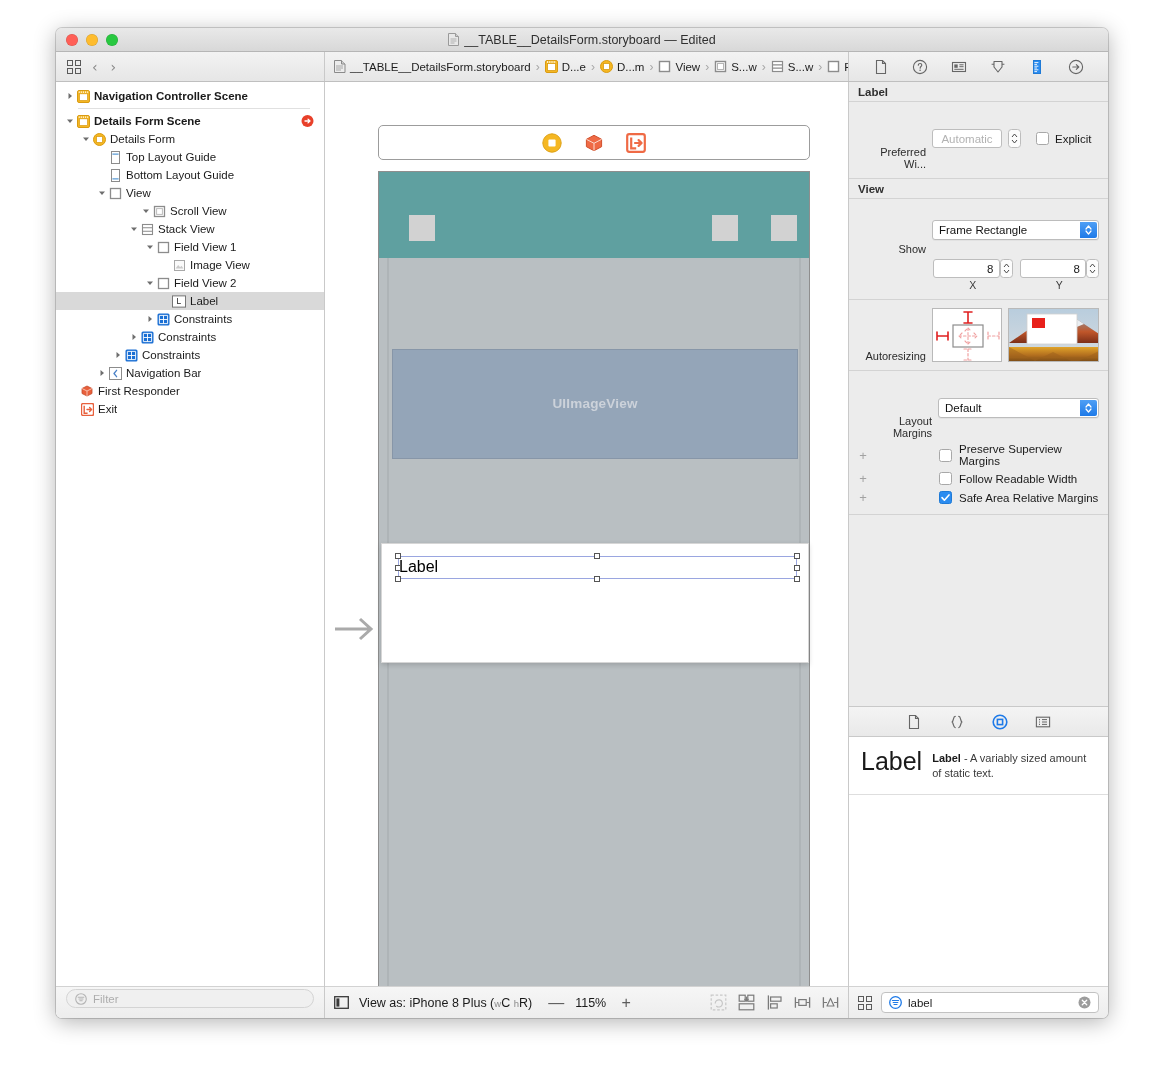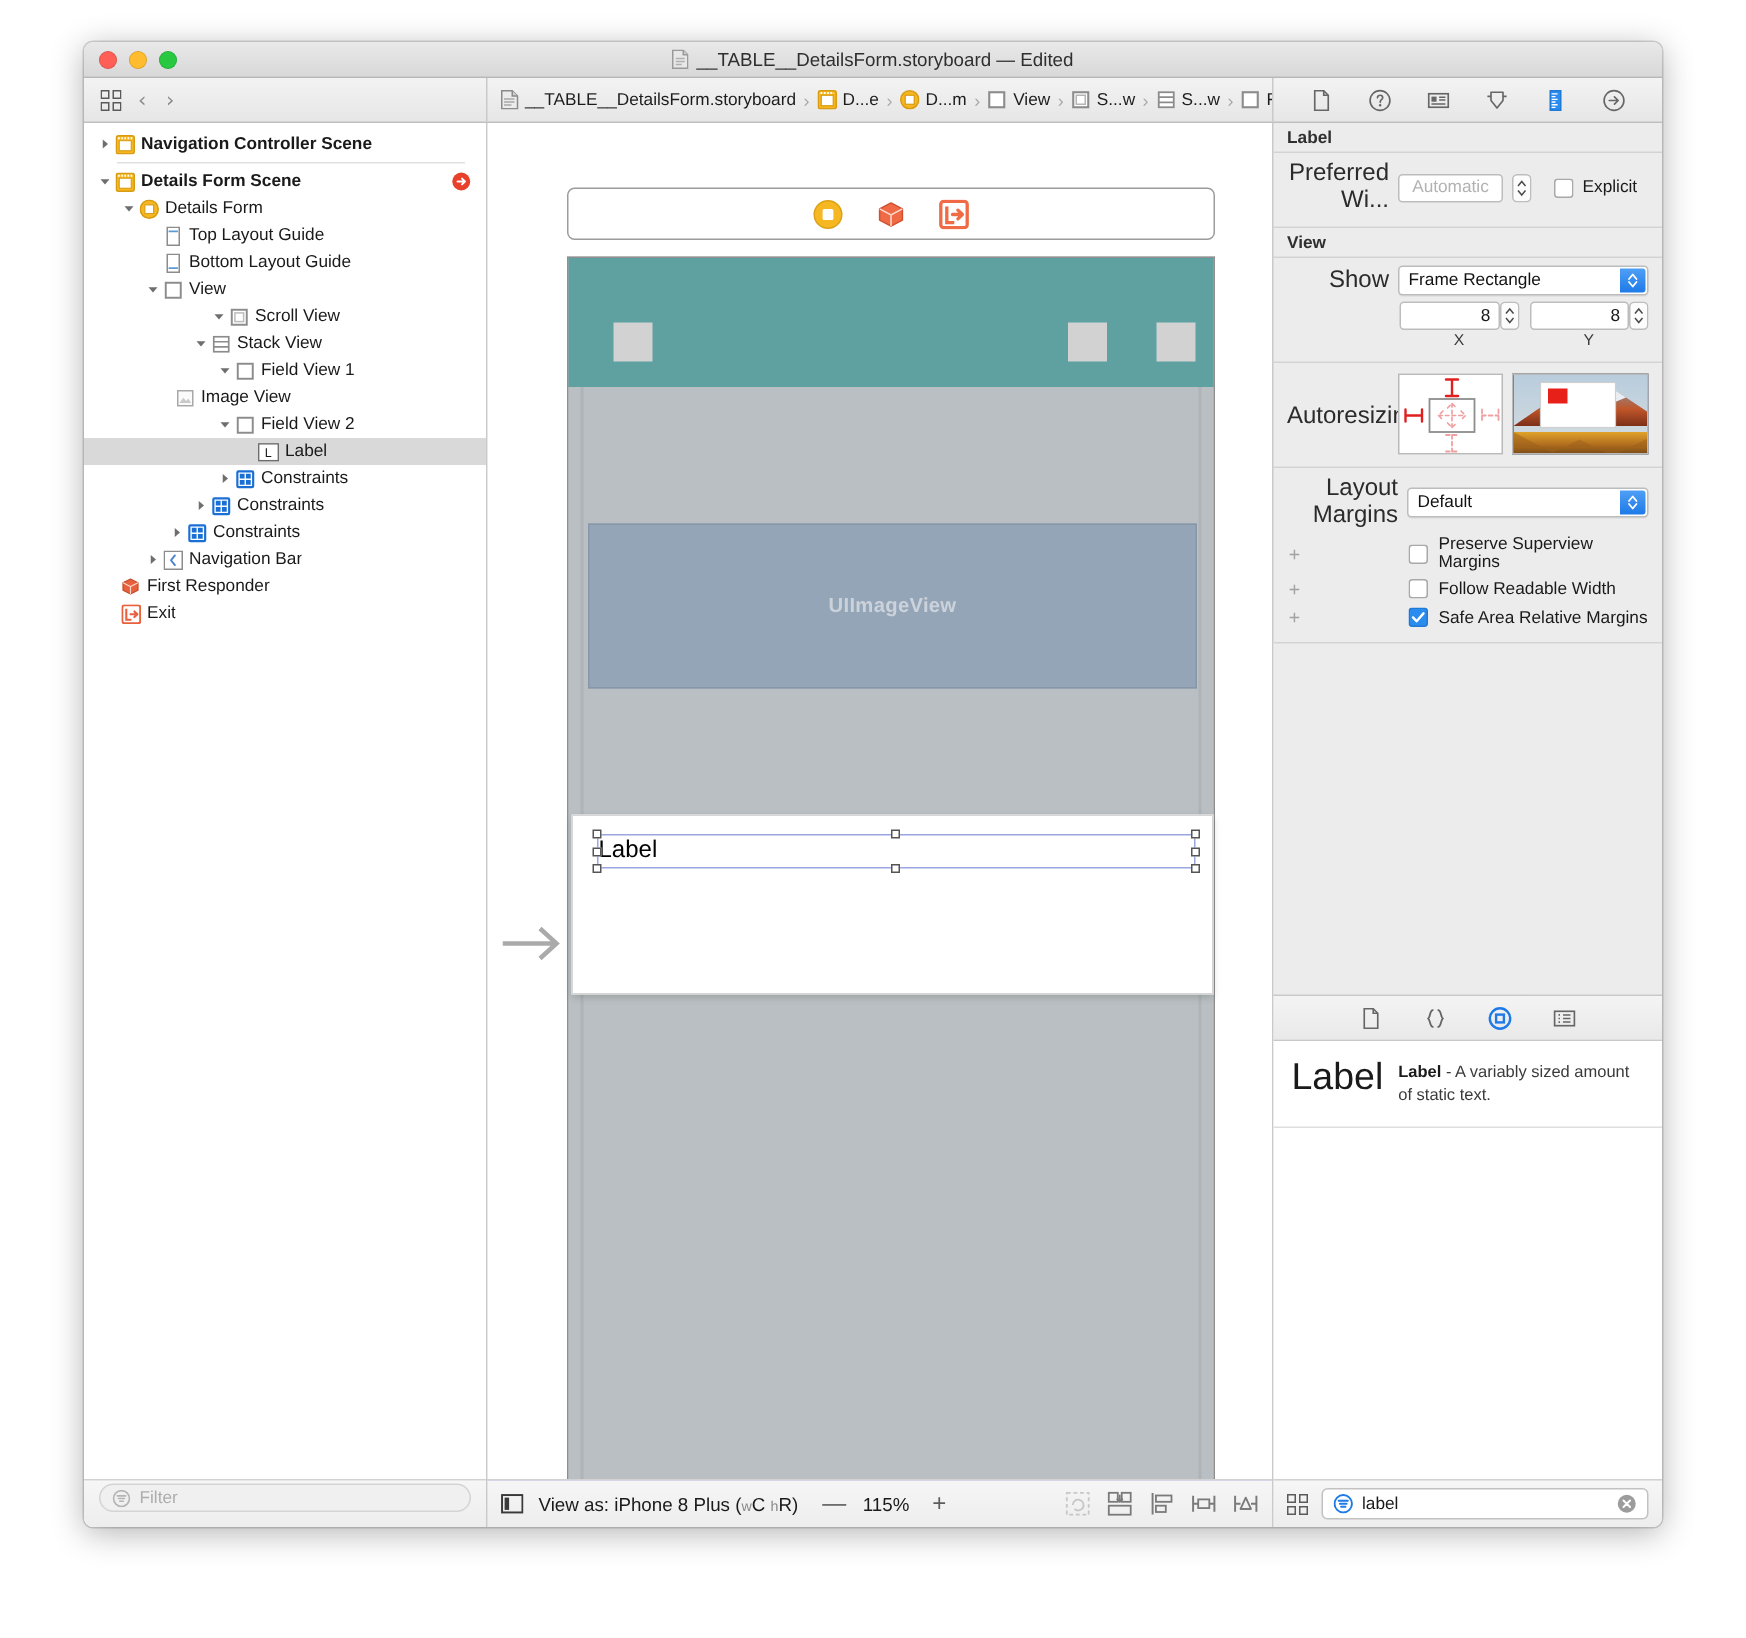--- a/index.html
+++ b/index.html
@@ -100,21 +100,21 @@
     display: flex; align-items: flex-start; padding: 2px 10px;
   }
   .filterfield {
     flex: 1 1 auto; height: 19px; border-radius: 10px;
     background: #f0f0f0; border: 1px solid #d4d4d4;
     display: flex; align-items: center; gap: 6px; padding: 0 8px;
   }
   .filterfield .ftxt { font-size: 11.5px; color: #adadad; }
 
   
-  .canvas-col { flex: 1 1 auto; display: flex; flex-direction: column; min-width: 0; background: #c4b5fd; }
+  .canvas-col { flex: 1 1 auto; display: flex; flex-direction: column; min-width: 0; background: #f97316; }
   .canvas {
     flex: 1 1 auto; position: relative; background: #ffffff; overflow: hidden;
   }
   .scene-dock {
     position: absolute; left: 53px; top: 43px; width: 432px; height: 35px;
     background: #fff; border: 1px solid #9c9c9c; border-radius: 5px;
     display: flex; align-items: center; justify-content: center; gap: 22px;
   }
   .dock-ic { width: 20px; height: 20px; display: block; }
 
@@ -188,21 +188,21 @@
     width: 260px; flex: 0 0 260px; background: #ececec;
     border-left: 1px solid #c9c9c9; display: flex; flex-direction: column;
   }
   .insp-scroll { flex: 0 0 auto; }
   .sec-head {
     height: 20px; display: flex; align-items: center; padding-left: 9px;
     font-size: 11.5px; font-weight: bold; color: #303030;
     border-bottom: 1px solid #d3d3d3;
   }
   .row { display: flex; align-items: center; padding: 5px 9px 0 9px; gap: 6px; }
-  .rlab { font-size: 16px; color: #2b2b2b; text-align: right; }
+  .rlab { font-size: 11px; color: #2b2b2b; text-align: right; margin-top: 39px; }
   .rlab.w68 { width: 68px; flex: 0 0 68px; }
   .rlab.w74 { width: 74px; flex: 0 0 74px; }
   .tf {
     height: 19px; background: #fff; border: 1px solid #bdbdbd; border-radius: 3px;
     font-size: 11.5px; color: #1a1a1a; display: flex; align-items: center;
     justify-content: flex-end; padding: 1px 5px;
   }
   .tf.placeholder { color: #b2b2b2; justify-content: center; }
   .stepper { width: 13px; height: 19px; display: block; flex: 0 0 13px; }
   .cbx { width: 13px; height: 13px; flex: 0 0 13px; display: block; }
@@ -521,21 +521,21 @@
               </svg>
             </div>
           <div class="oicon">
               <svg width="13" height="13" viewBox="0 0 13 13">
                 <rect x="1.5" y="1.5" width="10" height="10" fill="#fff" stroke="#8c8c8c" stroke-width="1.3"></rect>
               </svg>
             </div>
           <span class="olabel">Field View 1</span>
         </div>
 
-        <div class="orow" style="padding-left:60px">
+        <div class="orow" style="padding-left:116px">
           <div class="oicon">
               <svg width="13" height="13" viewBox="0 0 13 13">
                 <rect x="1.5" y="1.5" width="10" height="10" fill="#fafafa" stroke="#a8a8a8"></rect>
                 <path d="M2.6 9.6 5.2 6.1l1.9 2.2 1.4-1.6 1.9 2.9z" fill="#c9c9c9"></path>
               </svg>
             </div>
           <span class="olabel">Image View</span>
         </div>
 
         <div class="orow" style="padding-left:88px">

